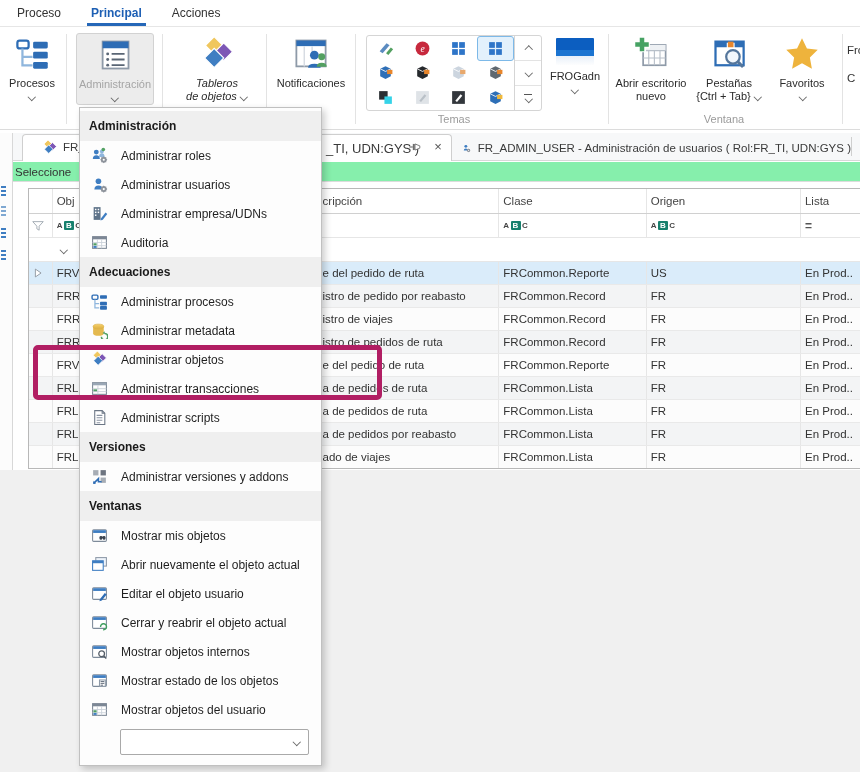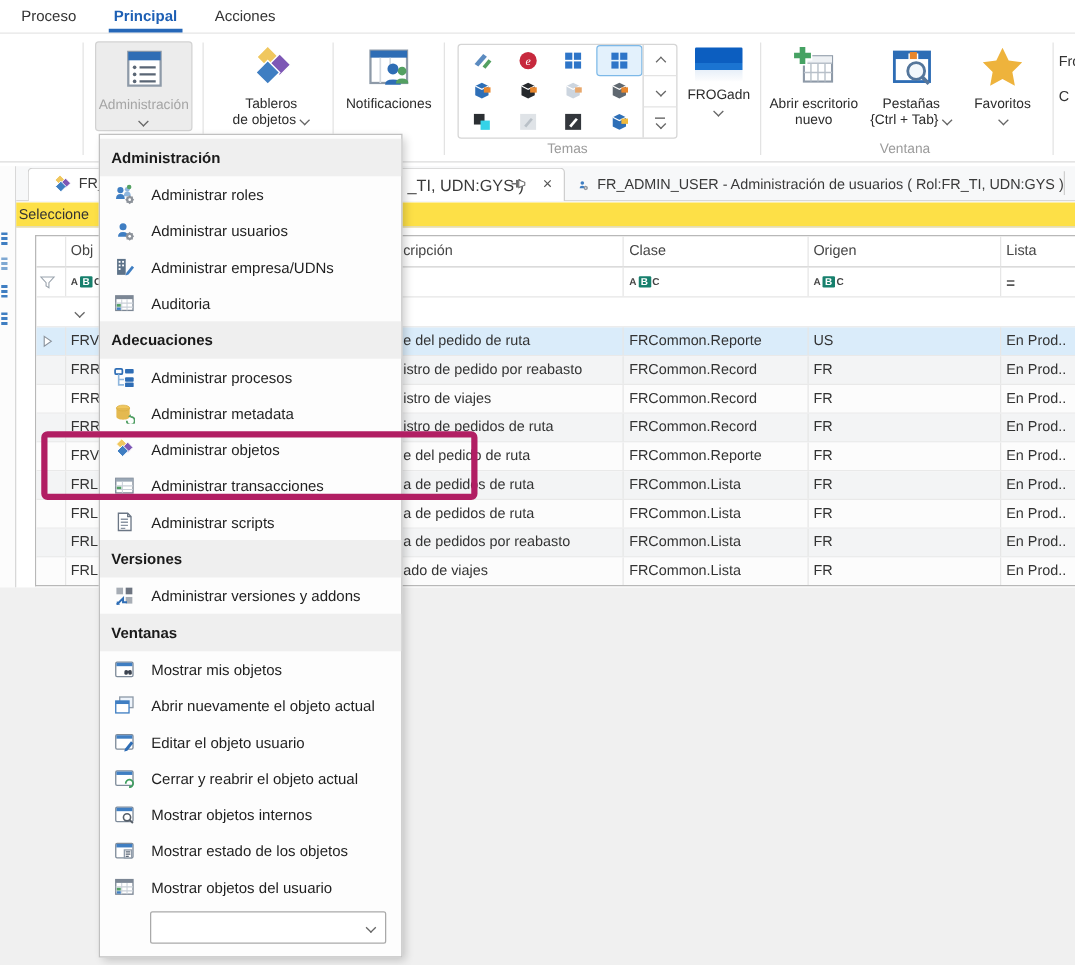--- a/index.html
+++ b/index.html
@@ -44,21 +44,21 @@
   .tab1 .fragL{position:absolute;left:40px;top:6px;font-size:11.5px;color:#3a3a3a;white-space:nowrap;}
   .tab1 .fragR{position:absolute;left:303px;top:6px;font-size:13px;color:#3a3a3a;white-space:nowrap;}
   .pinbtn{position:absolute;left:385px;top:5px;width:16px;height:16px;}
   .closebtn{position:absolute;left:407px;top:3px;width:16px;height:18px;font-size:13px;color:#555;text-align:center;line-height:18px;}
   .tab2{position:absolute;left:443px;top:1px;width:395px;height:27px;display:flex;align-items:center;}
   .tab2 .ticon{width:16px;height:16px;margin-left:6px;}
   .tab2 .tlabel{margin-left:7px;font-size:11.5px;color:#3a3a3a;white-space:nowrap;}
   .tdiv{position:absolute;left:838px;top:4px;width:1px;height:19px;background:#cfcfcf;}
 
   
-  .selbar{position:absolute;left:13px;top:162px;width:847px;height:20px;background:#fde047;border-bottom:1px solid #dcdcdc;font-size:11.5px;color:#333;line-height:20px;box-sizing:border-box;padding-left:2px;}
+  .selbar{position:absolute;left:13px;top:162px;width:847px;height:20px;background:#86efac;border-bottom:1px solid #dcdcdc;font-size:11.5px;color:#333;line-height:20px;box-sizing:border-box;padding-left:2px;}
 
   
   .leftstrip{position:absolute;left:0;top:133px;width:13px;height:337px;background:#fcfcfc;border-right:1px solid #d8d8d8;box-sizing:border-box;}
   .dockico{position:absolute;left:1px;width:5px;height:10px;background:repeating-linear-gradient(#3f7ec2 0 2px,transparent 2px 4px);}
   .dockico.d2{background:repeating-linear-gradient(#7fa8d2 0 2px,transparent 2px 4px);}
 
   
   .grid{position:absolute;left:28px;top:188px;width:832px;height:281px;background:#fff;border:1px solid #b8b8b8;border-right:none;box-sizing:border-box;overflow:hidden;}
   .grow,.ghead,.gfilter,.ggroup{display:flex;width:100%;}
   .ghead{height:25px;border-bottom:1px solid #d0d0d0;box-sizing:border-box;}
@@ -100,34 +100,44 @@
 
 <div class="app">
 
   <div class="rtabs">
     <div class="rtab">Proceso</div>
     <div class="rtab active">Principal</div>
     <div class="rtab">Acciones</div>
   </div>
 
   <div class="ribbon">
+    <div class="rbtn" style="left:2px;width:60px;">
+      <span class="ric"><svg viewBox="0 0 32 32" width="100%" height="100%" xmlns="http://www.w3.org/2000/svg">
+            <rect x="3" y="4" width="10" height="7" rx="2" fill="none" stroke="#2e6db5" stroke-width="2"></rect>
+            <path d="M7.5 11v15h9M7.5 18.5h9" fill="none" stroke="#8fb6dd" stroke-width="2"></path>
+            <rect x="17" y="5" width="13" height="6" rx="1.2" fill="#2e6db5"></rect>
+            <rect x="17" y="14" width="13" height="6" rx="1.2" fill="#2e6db5"></rect>
+            <rect x="17" y="23" width="13" height="6" rx="1.2" fill="#2e6db5"></rect>
+          </svg></span>
+      <span class="rlabel"><span>Procesos</span><br><span class="chev"></span></span>
+    </div>
     <div class="vdiv" style="left:66px;"></div>
     <div class="rbtn pressed" style="left:76px;width:76px;">
       <span class="ric"><svg viewBox="0 0 32 32" width="100%" height="100%" xmlns="http://www.w3.org/2000/svg">
             <rect x="5" y="4" width="23" height="24" fill="#fff" stroke="#8e9aa8" stroke-width="1.6"></rect>
             <rect x="5" y="4" width="23" height="6" fill="#2e6db5"></rect>
             <circle cx="9.5" cy="15" r="1.3" fill="#5a6675"></circle>
             <circle cx="9.5" cy="20" r="1.3" fill="#5a6675"></circle>
             <circle cx="9.5" cy="25" r="1.3" fill="#5a6675"></circle>
             <path d="M13 15h11.5M13 20h11.5M13 25h11.5" stroke="#5a6675" stroke-width="1.7"></path>
           </svg></span>
       <span class="rlabel"><span>Administración</span><br><span class="chev"></span></span>
     </div>
     <div class="vdiv" style="left:162px;"></div>
-    <div class="rbtn" style="left:172px;width:90px;">
+    <div class="rbtn" style="left:172px;width:90px;font-style:italic;">
       <span class="ric"><svg viewBox="0 0 32 32" width="100%" height="100%" xmlns="http://www.w3.org/2000/svg">
             <rect x="8" y="3" width="11" height="11" transform="rotate(45 13.5 8.5)" fill="#f0c75e" stroke="#fff"></rect>
             <rect x="16.5" y="8.5" width="11" height="11" transform="rotate(45 22 14)" fill="#7d57b5" stroke="#fff"></rect>
             <rect x="7.5" y="13.5" width="12" height="12" transform="rotate(45 13.5 19.5)" fill="#3f7ec2" stroke="#fff"></rect>
           </svg></span>
       <span class="rlabel"><span>Tableros</span><br><span>de objetos</span> <span class="chev"></span></span>
     </div>
     <div class="vdiv" style="left:266px;"></div>
     <div class="rbtn" style="left:272px;width:78px;">
       <span class="ric"><svg viewBox="0 0 32 32" width="100%" height="100%" xmlns="http://www.w3.org/2000/svg">

